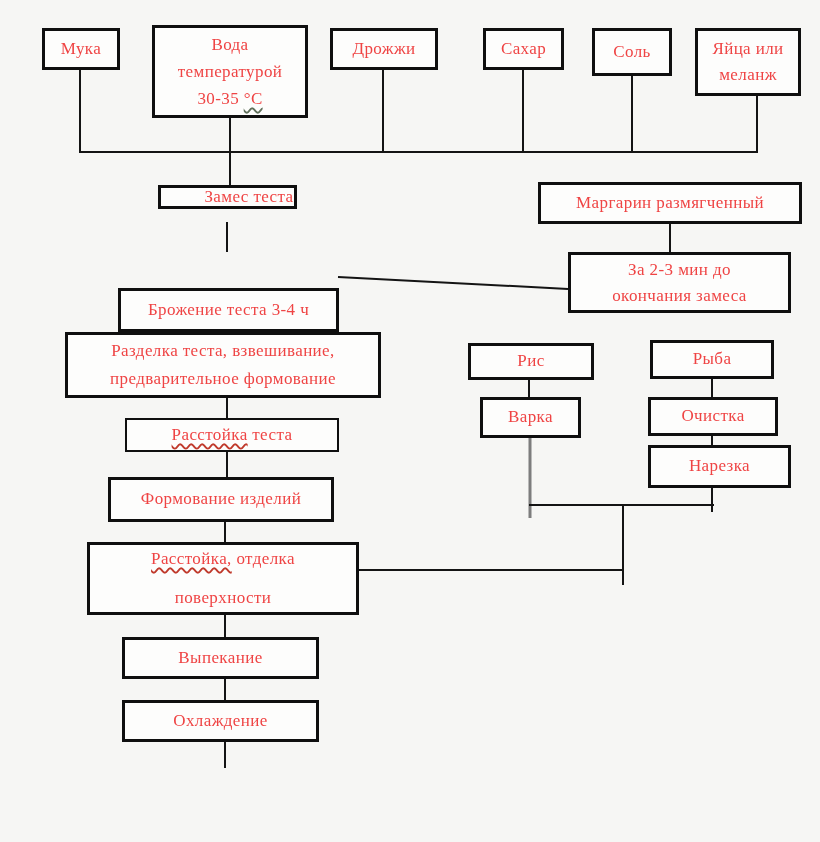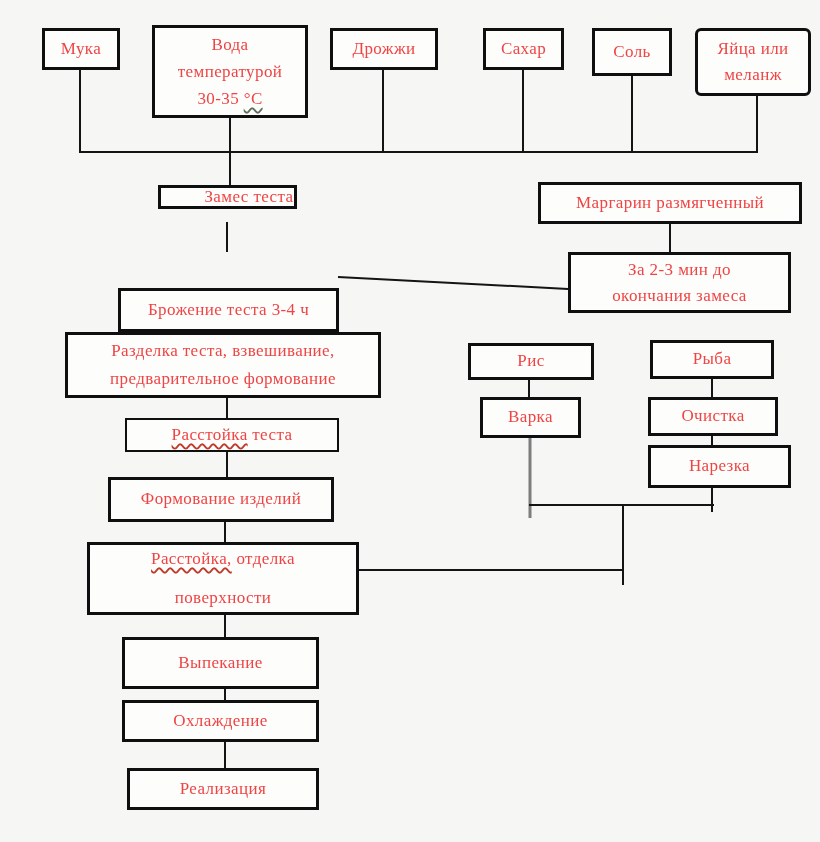--- a/index.html
+++ b/index.html
@@ -86,21 +86,21 @@
   </div>
 
   <div class="node" style="left:483px;top:28px;width:81px;height:42px;">
     <span class="ln">Сахар</span>
   </div>
 
   <div class="node" style="left:592px;top:28px;width:80px;height:48px;">
     <span class="ln">Соль</span>
   </div>
 
-  <div class="node" style="left:695px;top:28px;width:116px;height:68px;line-height:1.55;border-radius:6px;">
+  <div class="node" style="left:695px;top:28px;width:106px;height:68px;line-height:1.55;">
     <span class="ln">Яйца или</span>
     <span class="ln">меланж</span>
   </div>
 
   <div class="node" style="left:158px;top:185px;width:139px;height:24px;padding-left:43px;">
     <span class="ln">Замес теста</span>
   </div>
 
   <div class="node" style="left:538px;top:182px;width:264px;height:42px;">
     <span class="ln">Маргарин размягченный</span>
@@ -146,25 +146,22 @@
 
   <div class="node" style="left:108px;top:477px;width:226px;height:45px;">
     <span class="ln">Формование изделий</span>
   </div>
 
   <div class="node" style="left:87px;top:542px;width:272px;height:73px;line-height:1.8;gap:8px;">
     <span class="ln"><span class="sq-red">Расстойка,</span><span> отделка</span></span>
     <span class="ln">поверхности</span>
   </div>
 
-  <div class="node" style="left:122px;top:637px;width:197px;height:52px;align-items:center;">
+  <div class="node" style="left:122px;top:637px;width:197px;height:42px;align-items:center;">
     <span class="ln">Выпекание</span>
   </div>
 
   <div class="node" style="left:122px;top:700px;width:197px;height:42px;">
     <span class="ln">Охлаждение</span>
   </div>
 
-  <div class="node" style="left:127px;top:768px;width:192px;height:42px;">
-    <span class="ln">Реализация</span>
-  </div>
 
 </div>
 
 </body></html>

